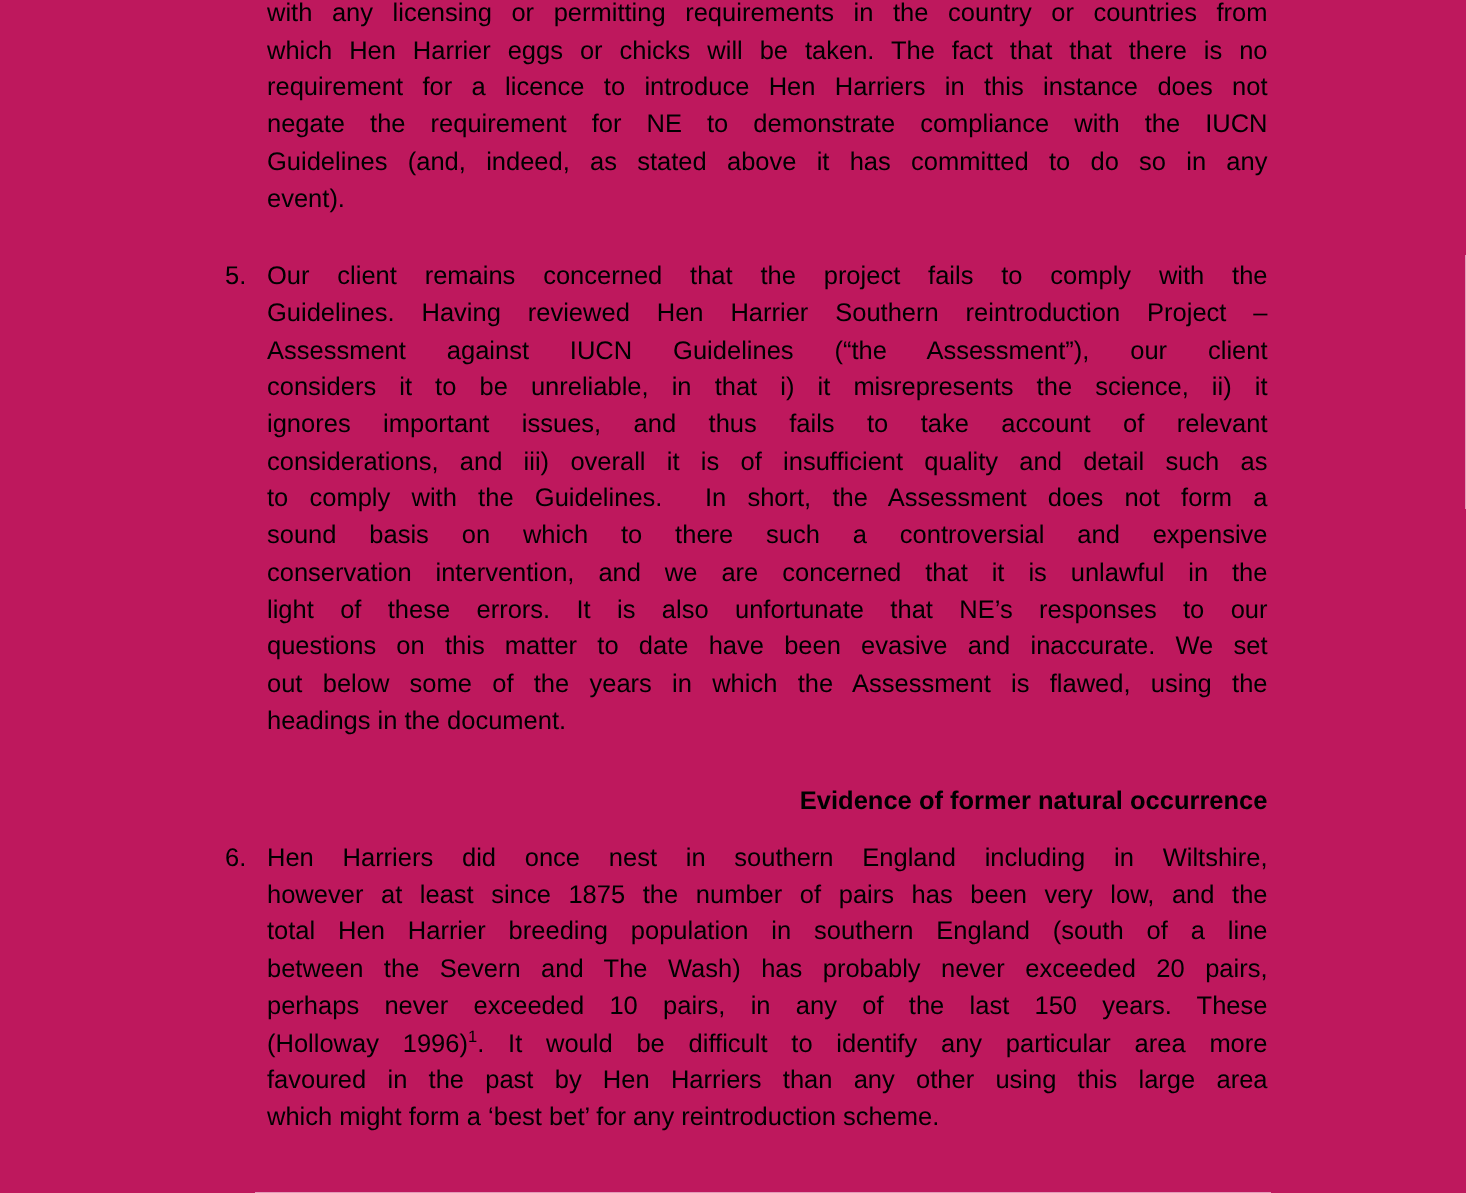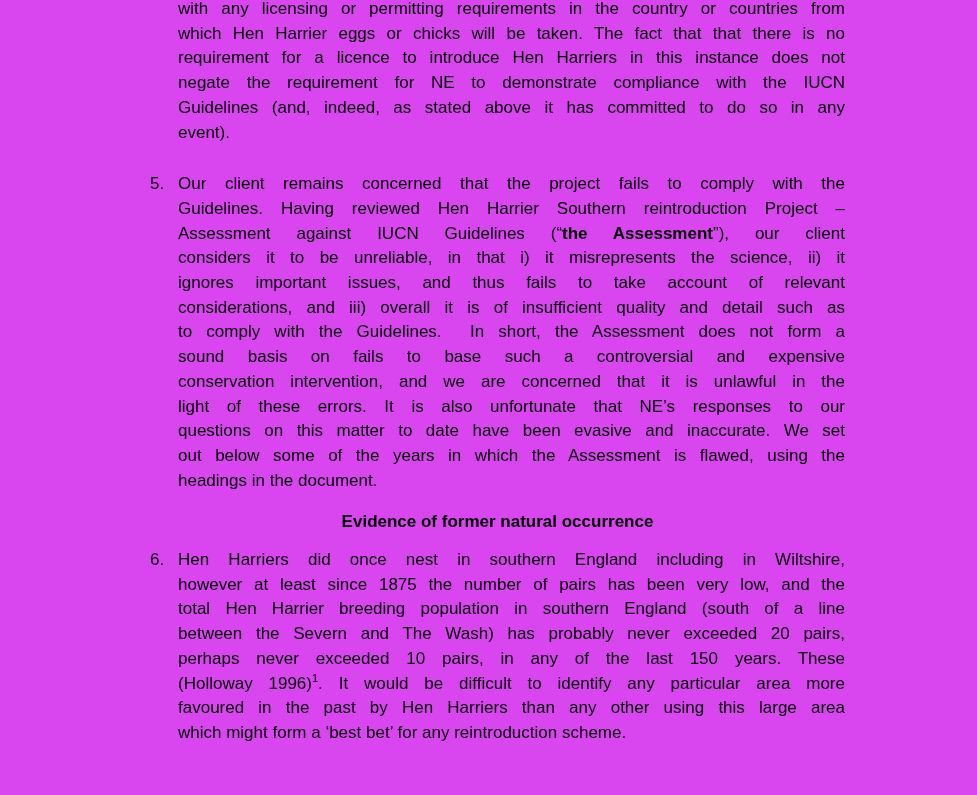--- a/index.html
+++ b/index.html
@@ -3,39 +3,39 @@
 <meta charset="utf-8">
 <style>
   html, body { margin: 0; padding: 0; background: #ffffff; }
   .page {
     position: relative;
     width: 977px;
     height: 795px;
     box-sizing: border-box;
     padding: 0 132px 0 150px;
     overflow: hidden;
-    background: #d946ef;
+    background: #be185d;
     color: #000000;
     font-family: "Liberation Sans", "DejaVu Sans", sans-serif;
     font-size: 17px;
     line-height: 24.7px;
     -webkit-font-smoothing: antialiased;
   }
   .para { margin: 0; }
   .indented { margin-left: 28px; }
   .p4cont { margin-top: -3px; }
   .p5 { margin-top: 27px; }
-  .heading { margin-top: 17px; font-weight: bold; text-align: center; }
+  .heading { margin-top: 29px; font-weight: bold; text-align: right; }
   .p6 { margin-top: 13px; }
   .numbered { position: relative; }
   .num { position: absolute; left: -28px; top: 0; }
   .line { text-align: justify; text-align-last: justify; }
   .line.last { text-align-last: left; }
   .it { }
-  .b { font-weight: bold; }
+  .b { font-weight: normal; }
   .sup { font-size: 11px; vertical-align: super; line-height: 0; }
 </style>
 </head>
 <body>
 
 <div class="page">
 
   <div class="para indented p4cont">
     <div class="line">with any licensing or permitting requirements in the country or countries from</div>
     <div class="line">which Hen Harrier eggs or chicks will be taken. The fact that that there is no</div>
@@ -47,21 +47,21 @@
 
   <div class="para indented numbered p5">
     <span class="num">5.</span>
     <div class="line">Our client remains concerned that the project fails to comply with the</div>
     <div class="line"><span>Guidelines. Having reviewed </span><span class="it">Hen Harrier Southern reintroduction Project –</span></div>
     <div class="line"><span class="it">Assessment against IUCN Guidelines</span><span> (“</span><span class="b">the Assessment</span><span>”), our client</span></div>
     <div class="line">considers it to be unreliable, in that i) it misrepresents the science, ii) it</div>
     <div class="line">ignores important issues, and thus fails to take account of relevant</div>
     <div class="line">considerations, and iii) overall it is of insufficient quality and detail such as</div>
     <div class="line">to comply with the Guidelines.&nbsp; In short, the Assessment does not form a</div>
-    <div class="line">sound basis on fails to base such a controversial and expensive</div>
+    <div class="line">sound basis on which to there such a controversial and expensive</div>
     <div class="line">conservation intervention, and we are concerned that it is unlawful in the</div>
     <div class="line">light of these errors. It is also unfortunate that NE’s responses to our</div>
     <div class="line">questions on this matter to date have been evasive and inaccurate. We set</div>
     <div class="line">out below some of the years in which the Assessment is flawed, using the</div>
     <div class="line last">headings in the document.</div>
   </div>
 
   <div class="para heading">Evidence of former natural occurrence</div>
 
   <div class="para indented numbered p6">

